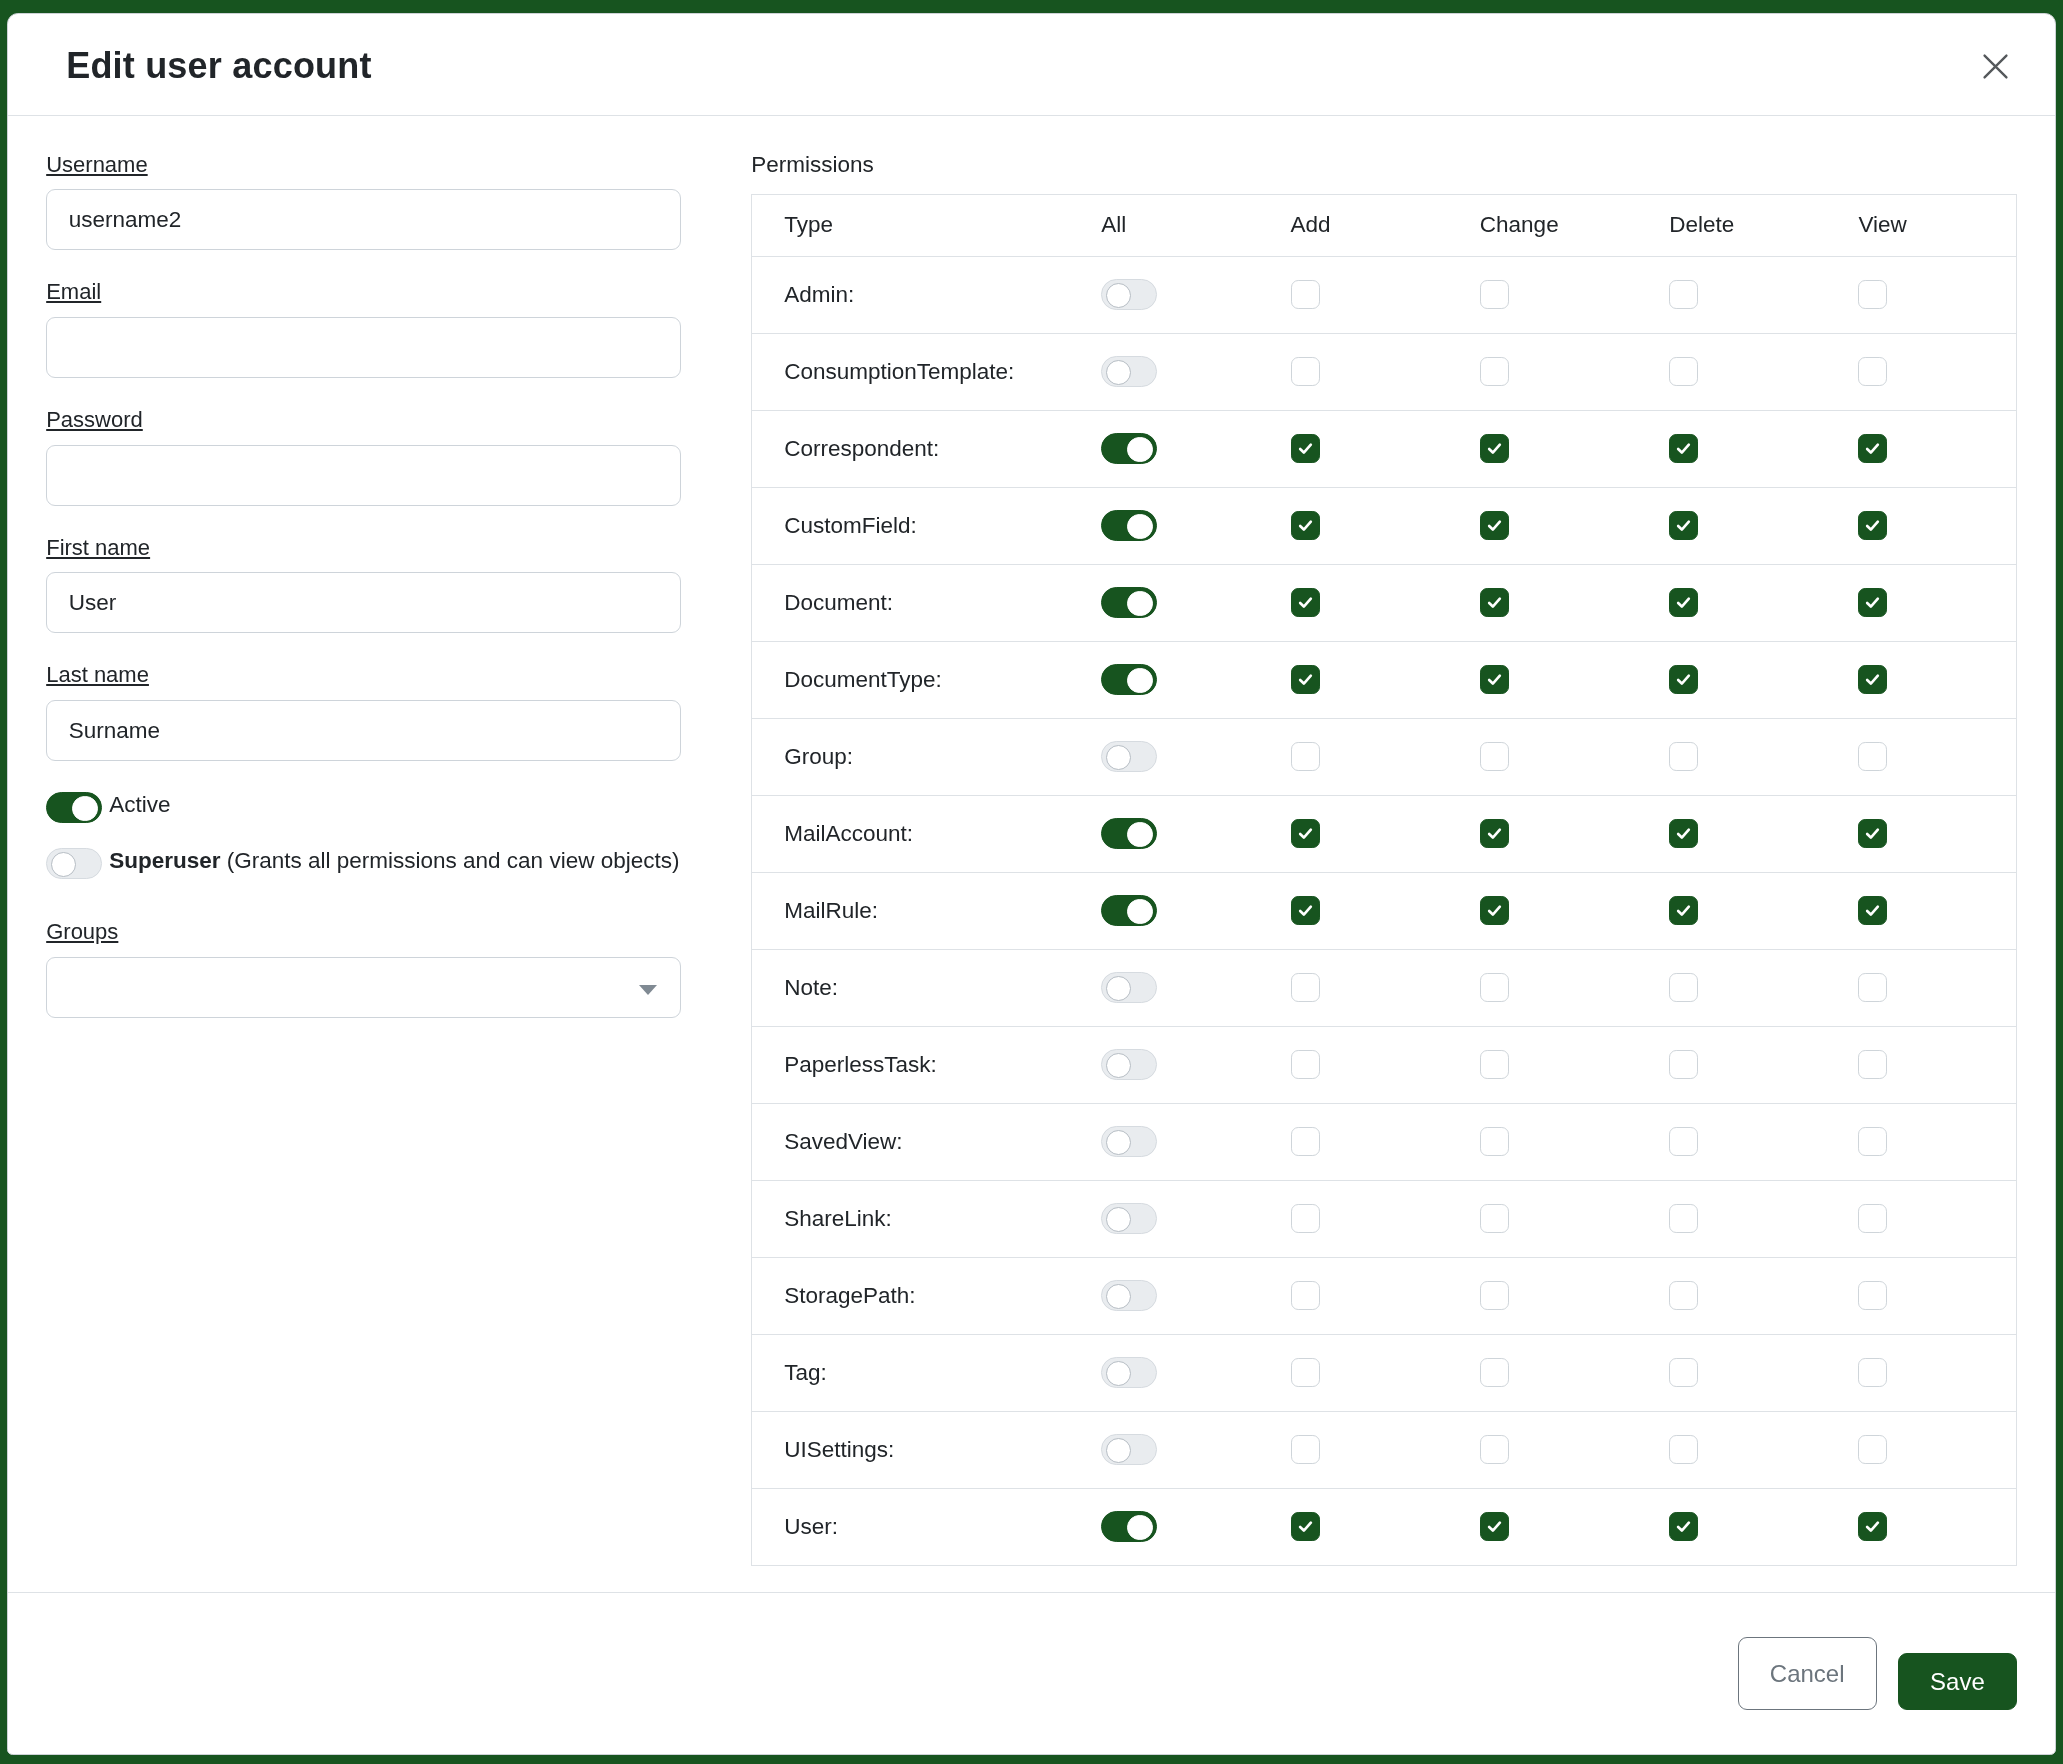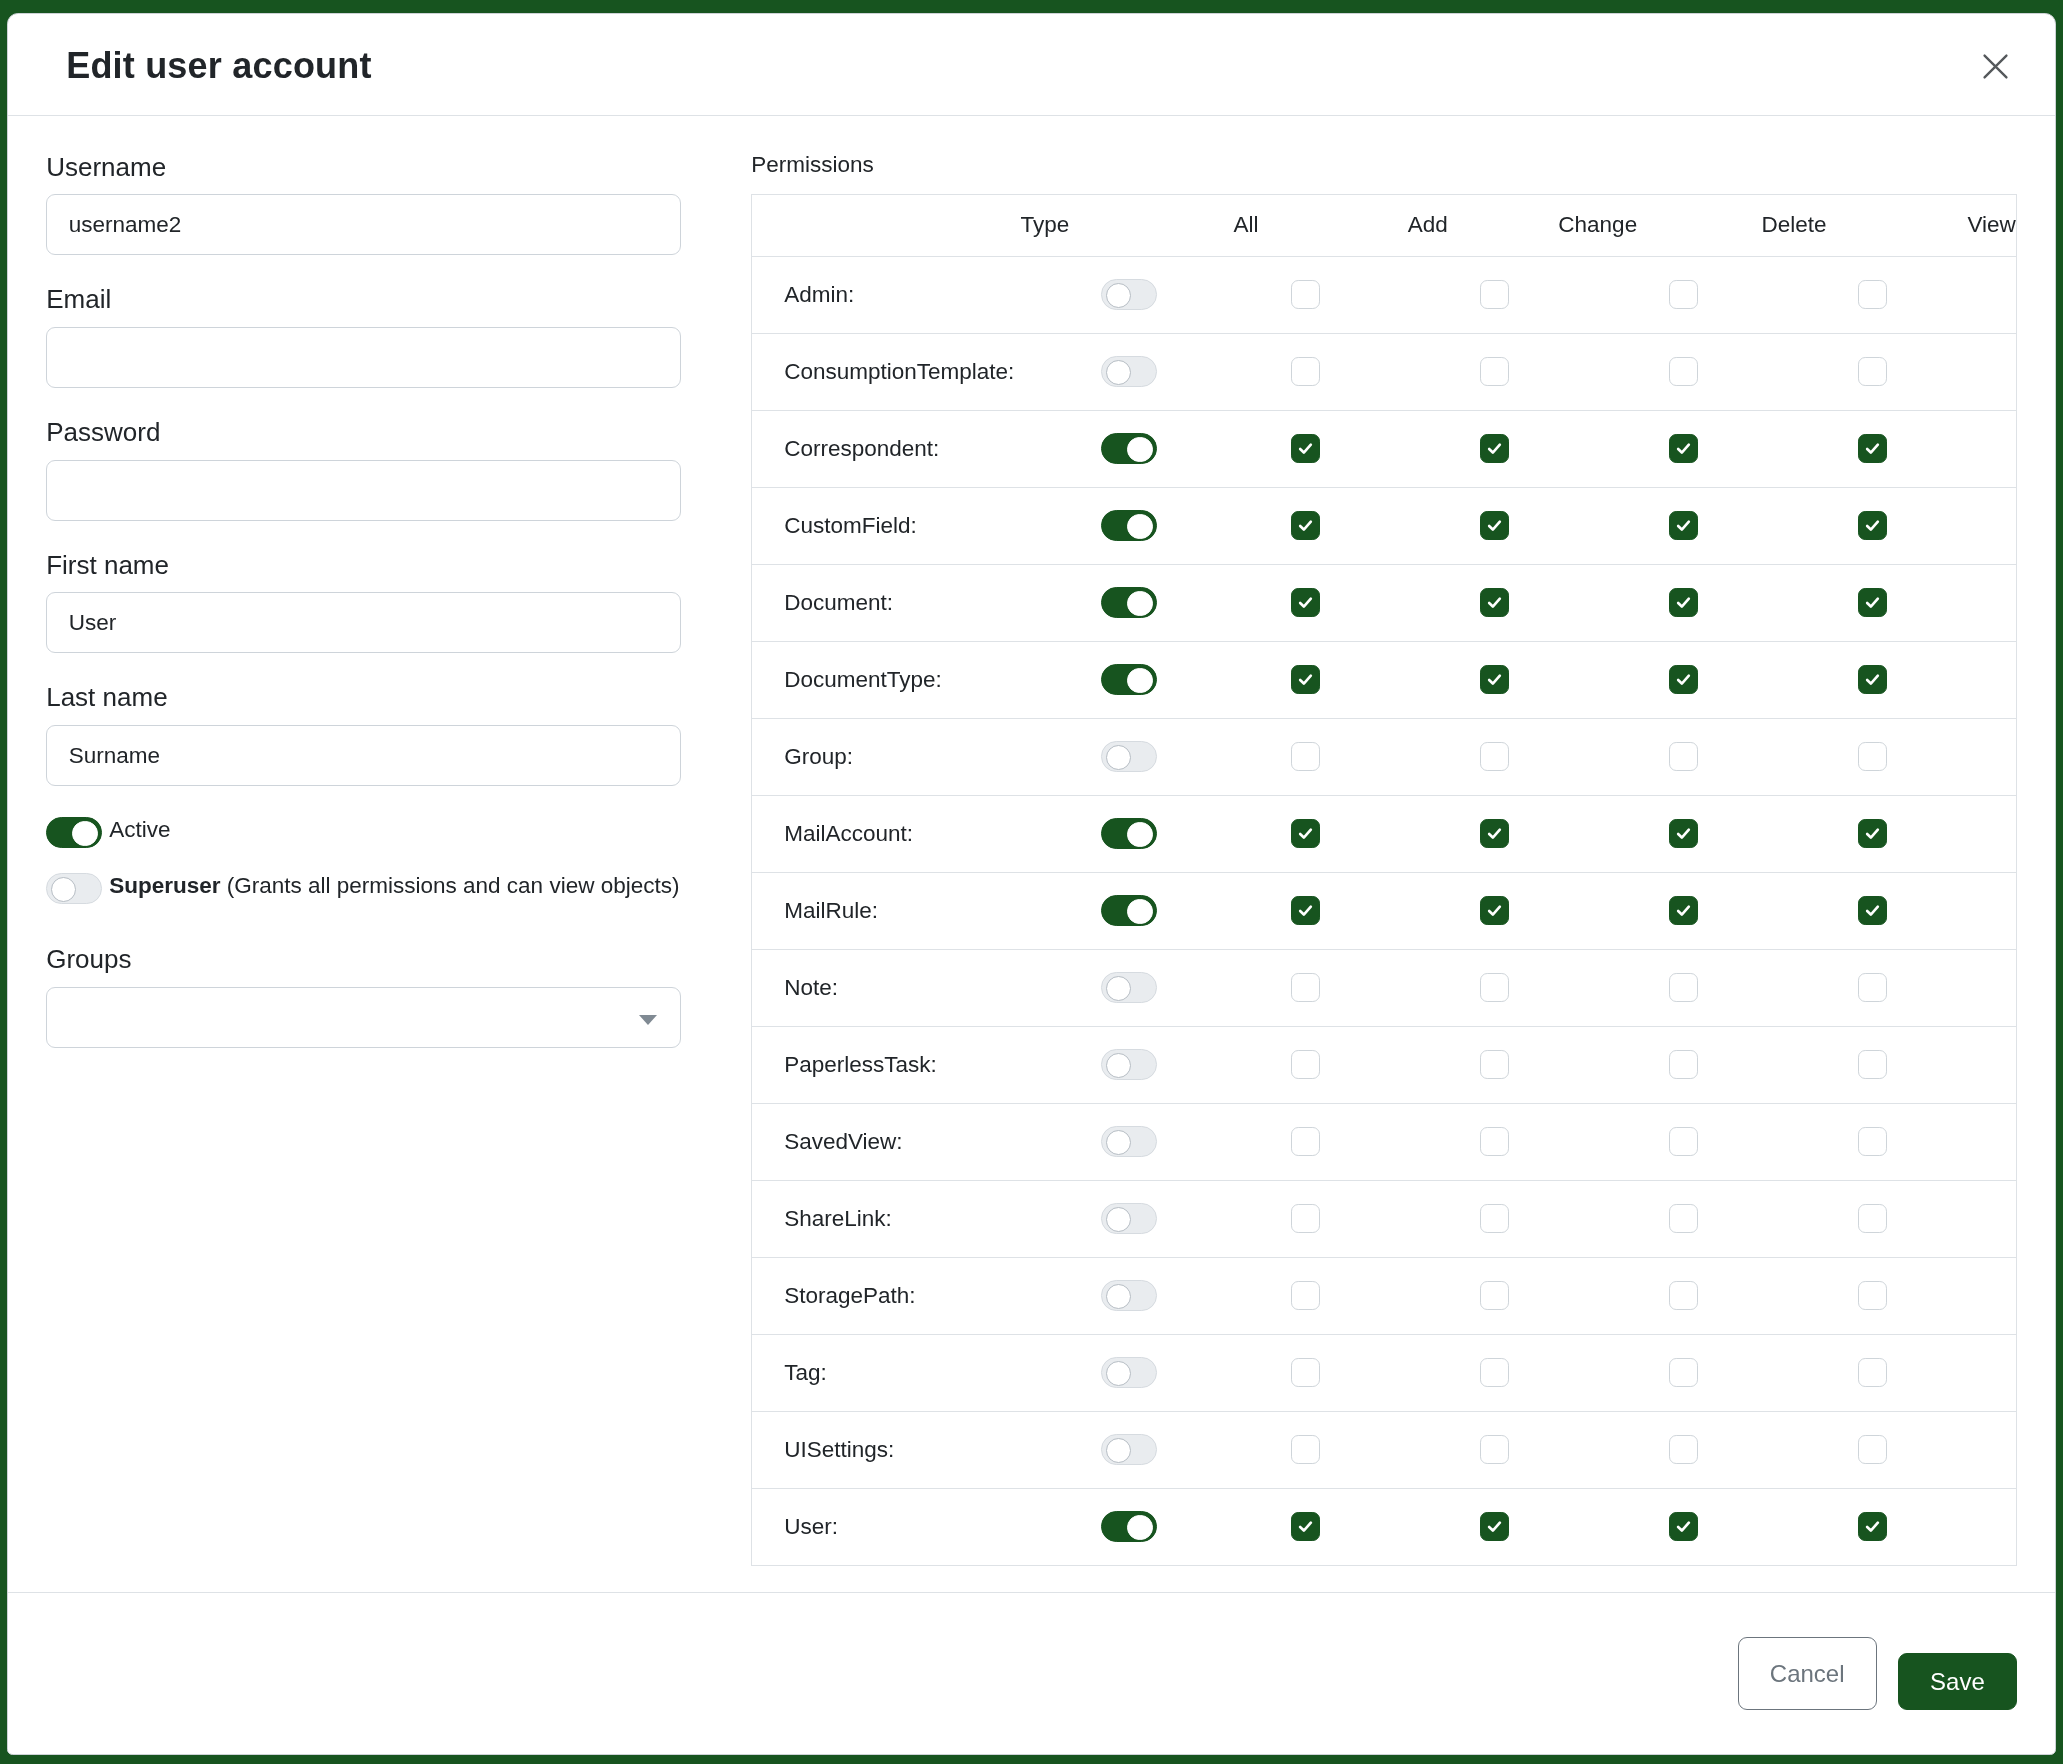--- a/index.html
+++ b/index.html
@@ -42,21 +42,21 @@
     flex:1 1 auto;
     display:flex;
     padding:36px 38px 0 38px;
     gap:70px;
     overflow:hidden;
   }
   .left-col { width:635px; flex:0 0 auto; }
   .right-col { flex:1 1 auto; }
 
   .form-group { margin-bottom:29px; }
-  .form-label { display:block; font-size:26px; margin-bottom:11.7px; }
+  .form-label { display:block; font-size:22px; margin-bottom:11.7px;text-decoration:underline; }
   .text-input {
     width:100%; height:61px;
     border:0.9px solid #ced4da; border-radius:9px;
     font-family:inherit; font-size:22.5px; color:#212529;
     padding:0 21.6px; outline:none; background:#fff;
   }
   .select-box {
     position:relative;
     width:100%; height:61px;
     border:0.9px solid #ced4da; border-radius:9px;
@@ -96,21 +96,21 @@
   .perm-title { font-size:22.5px; margin-bottom:16px; }
   .perm-table {
     border:0.9px solid #dee2e6;
     width:100%;
   }
   .perm-head, .perm-row {
     display:grid;
     grid-template-columns:317px 1fr 1fr 1fr 1fr 1fr;
     align-items:center;
   }
-  .perm-head { height:61px;text-align:right; }
+  .perm-head { height:61px; }
   .perm-row { height:77px; border-top:0.9px solid #dee2e6; }
   .perm-head > div, .perm-row > div { padding-left:32px; }
   .perm-head { font-size:22.5px; }
   .perm-type { font-size:22.5px; }
   .perm-cell { display:flex; }
   .checkbox {
     width:29px; height:29px;
     border:1.8px solid #cfd5da; border-radius:7.2px;
     background:#fff; cursor:pointer;
     display:flex; align-items:center; justify-content:center;

